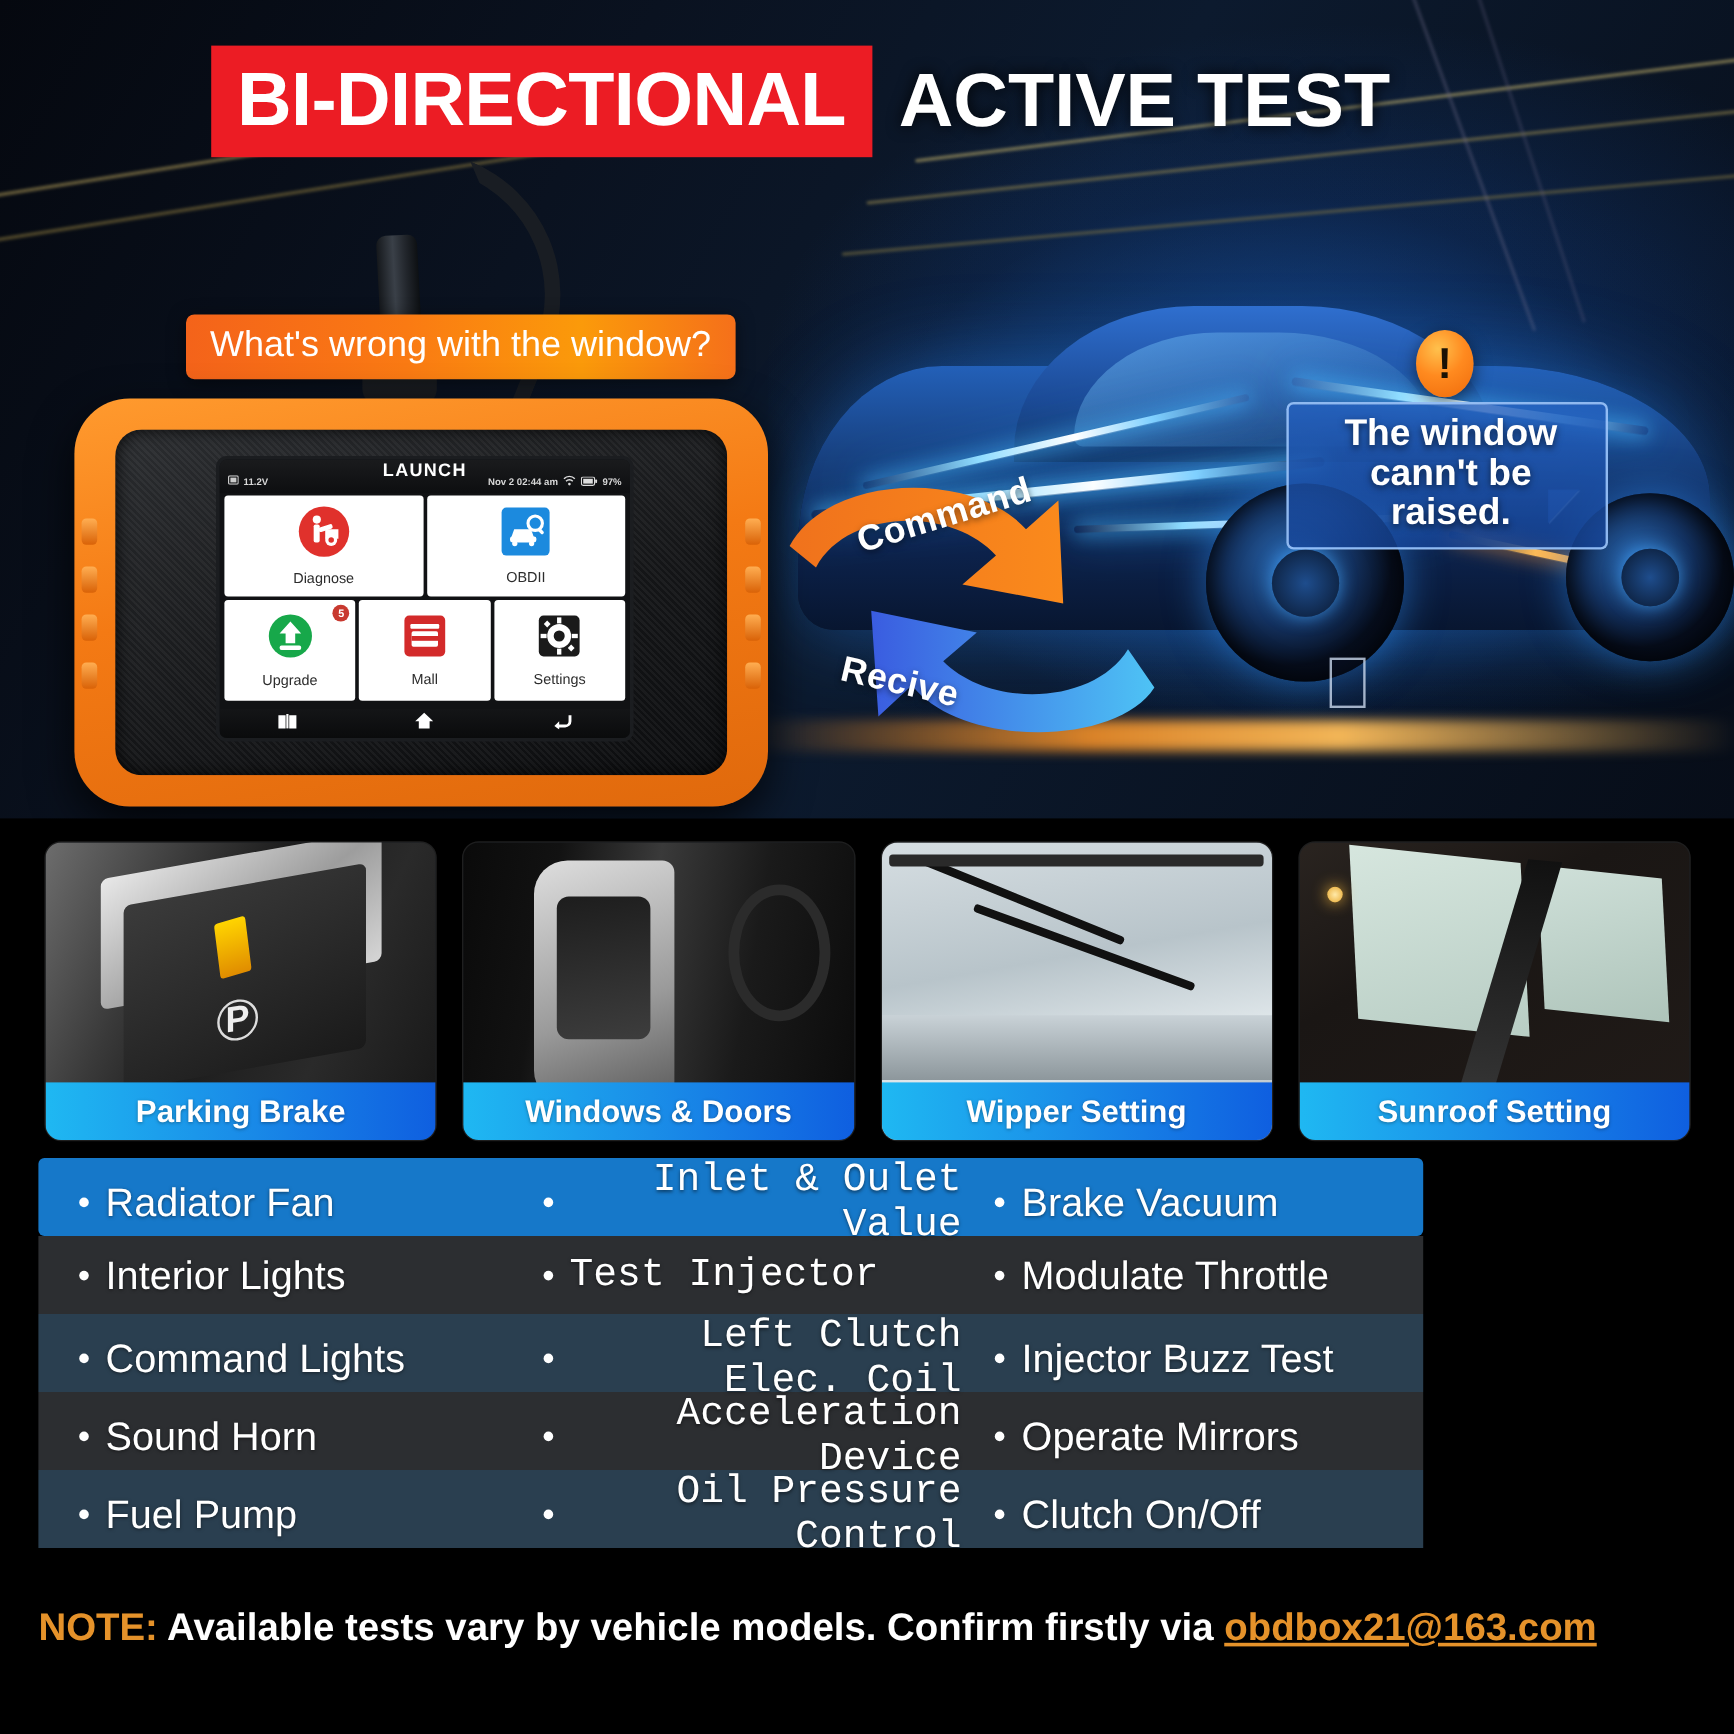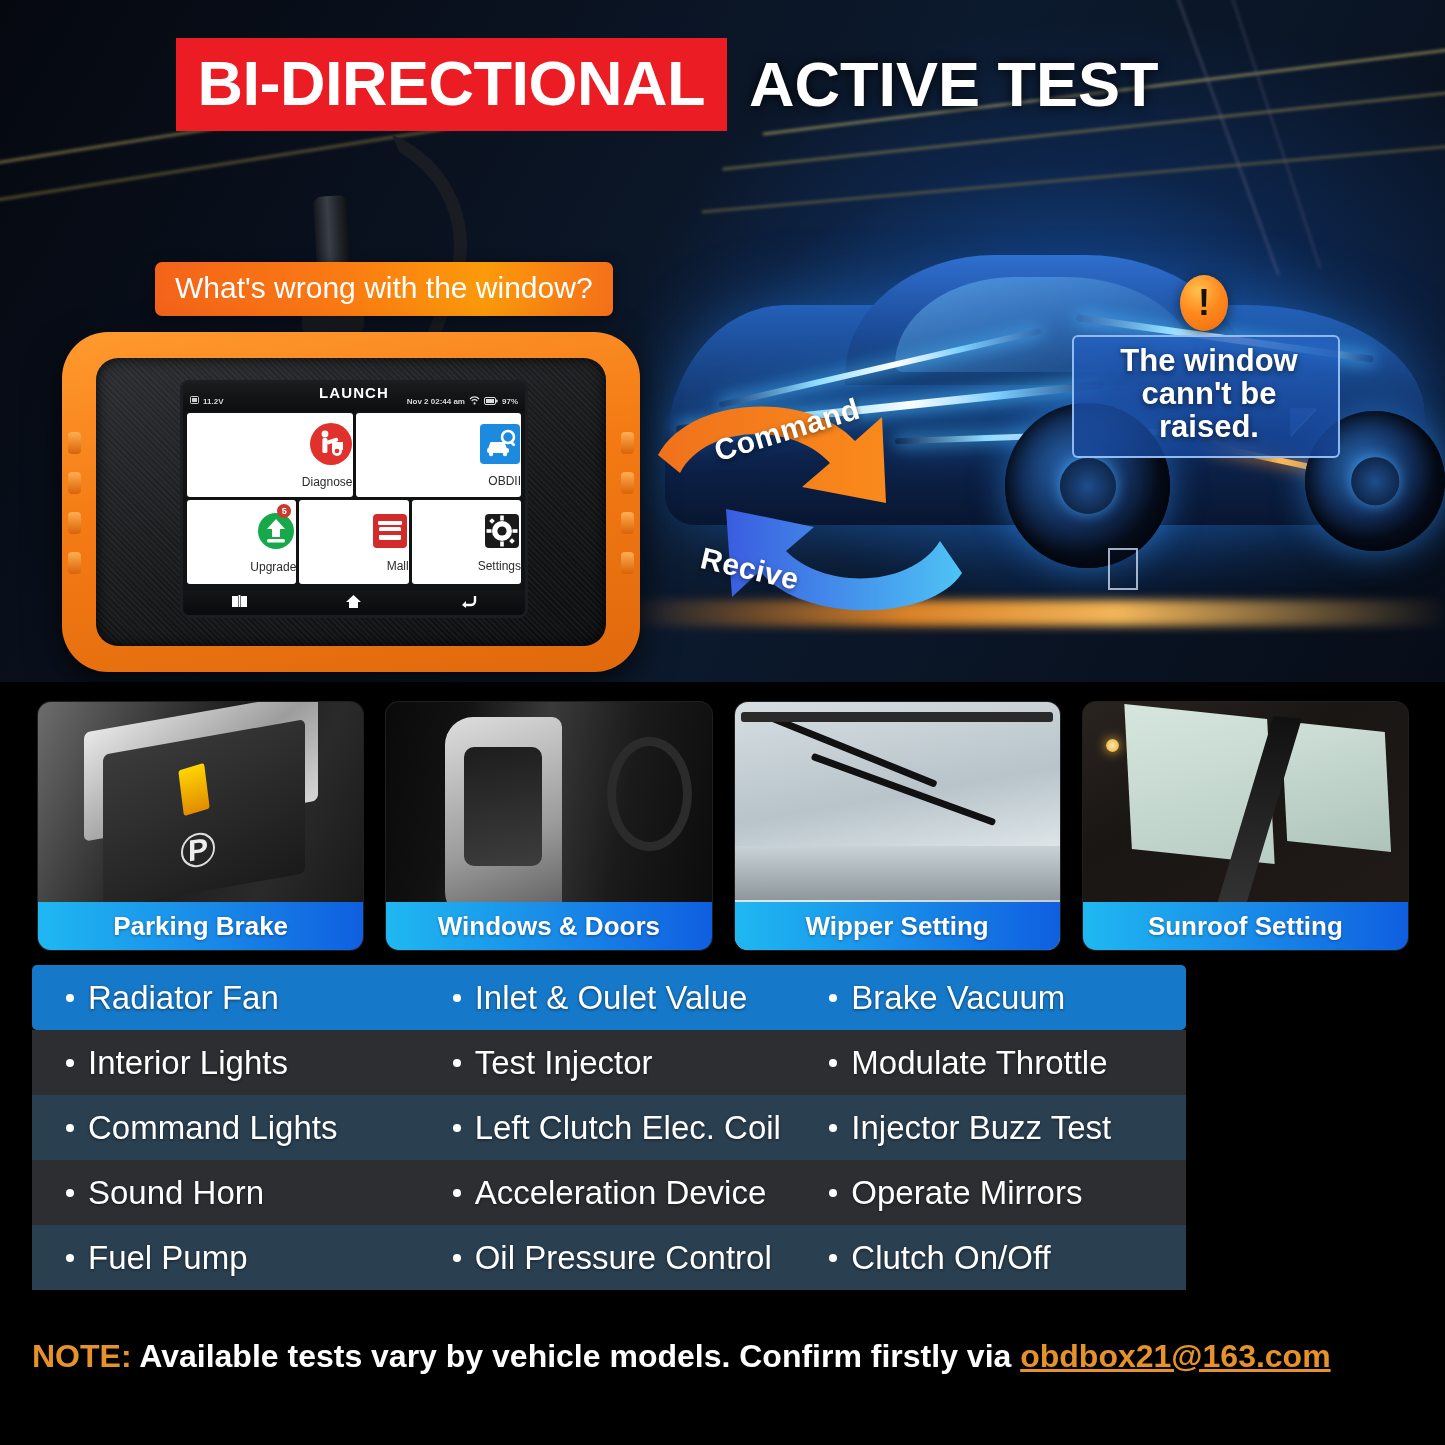--- a/index.html
+++ b/index.html
@@ -205,21 +205,21 @@
   }
   .mini-ico { display:inline-block; }
   .app-grid {
     position: absolute; left: 4px; right: 4px; top: 30px;
     display: grid; grid-template-columns: repeat(6, 1fr);
     grid-auto-rows: 84px; gap: 3px;
   }
   .tile {
     background: #fff; border-radius: 3px;
     display: flex; flex-direction: column;
-    align-items: flex-end; justify-content: center; gap: 5px;
+    align-items: center; justify-content: center; gap: 5px;
     position: relative;
   }
   .tile.wide { grid-column: span 3; }
   .tile.third { grid-column: span 2; }
   .tile-label { font-size: 12px; color: #2c2c2c; }
   .badge {
     position: absolute; right: 5px; top: 4px;
     width: 14px; height: 14px; border-radius: 50%;
     background: #c8392f; color: #fff;
     font-size: 9px; font-weight: bold;
@@ -391,21 +391,21 @@
   .cell {
     display: flex; align-items: center; gap: 14px;
     color: #ffffff; font-size: 33px;
     padding-left: 34px;
     text-shadow: 0 1px 3px rgba(0,0,0,0.5);
   }
   .cell .dot {
     width: 8px; height: 8px; border-radius: 50%;
     background: #fff; flex: 0 0 auto;
   }
-  .cell.c2 { padding-left: 36px; }
+  .cell.c2 { padding-left: 36px; font-family: Liberation Mono, monospace; }
   .cell.c3 { padding-left: 28px; }
 
   
   .note {
     position: absolute; left: 32px; top: 1338px;
     width: 1381px;
     font-size: 32px; font-weight: bold;
     color: #ffffff;
     white-space: nowrap;
   }

